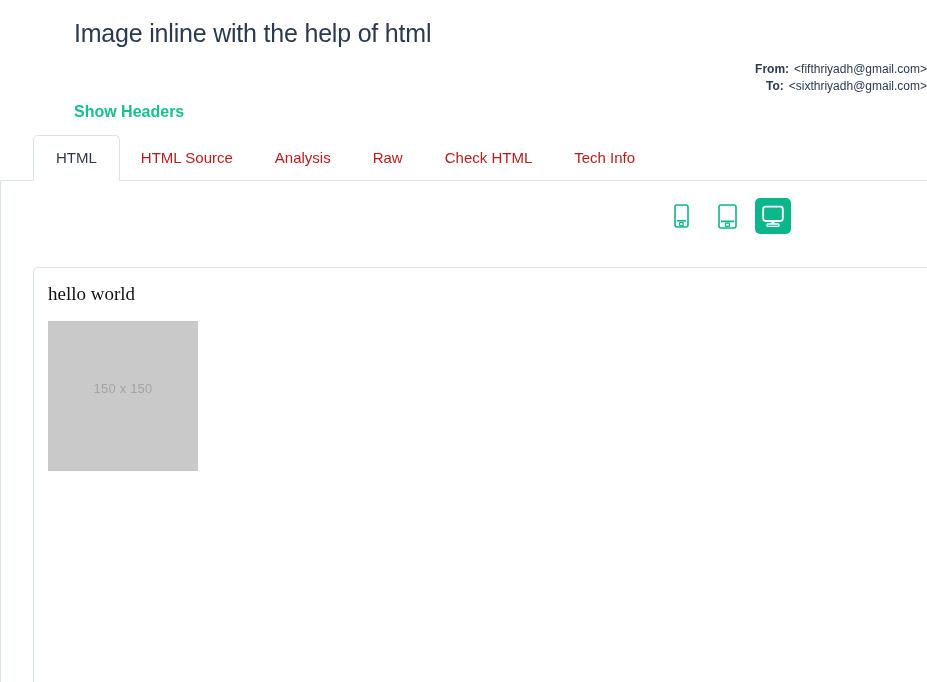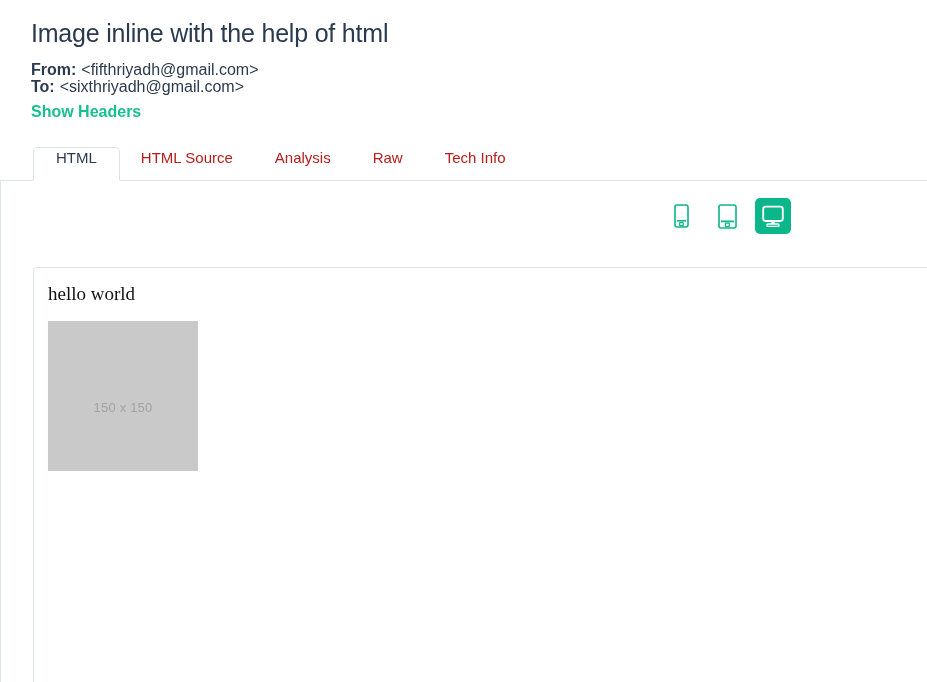--- a/index.html
+++ b/index.html
@@ -16,34 +16,36 @@
   .page {
     position: relative;
     width: 927px;
     height: 682px;
     background: #ffffff;
   }
 
   
   .header {
     padding: 18px 0 0 31px;
+    margin-left: 43px;
   }
   .msg-title {
     font-size: 25px;
     font-weight: 400;
     color: #2b3a4f;
     letter-spacing: -0.2px;
     margin: 0 0 12px 0;
     line-height: 1.25;
   }
   .addr-line {
-    font-size: 16px;
+    font-size: 12px;
     color: #2b3a4f;
     line-height: 17px;
     white-space: nowrap;
+    text-align: right;
   }
   .addr-label {
     font-weight: bold;
     color: #2b3a4f;
     margin-right: 5px;
   }
   .addr-value {
     font-weight: 400;
     color: #2b3a4f;
   }
@@ -92,21 +94,21 @@
     border: 1px solid transparent;
     border-bottom: none;
   }
   .tab.active {
     color: #2b3a4f;
     background: #ffffff;
     border: 1px solid #dce3ec;
     border-bottom: 1px solid #ffffff;
     border-radius: 5px 5px 0 0;
     margin-bottom: -1px;
-    padding: 0 22px 13px 22px;
+    padding: 12px 22px 13px 22px;
   }
 
   
   .device-row {
     position: absolute;
     right: 169px;
     top: 18px;
     display: flex;
     align-items: center;
     gap: 10px;
@@ -153,21 +155,21 @@
   .img-placeholder {
     width: 150px;
     height: 150px;
     background: #c9c9c9;
     position: relative;
   }
   .img-placeholder-label {
     position: absolute;
     left: 0;
     right: 0;
-    top: 79px;
+    top: 60px;
     text-align: center;
     font-family: "Liberation Sans", sans-serif;
     font-size: 13px;
     color: #a3a3a3;
     letter-spacing: 0.2px;
   }
 </style>
 </head>
 <body>
 
@@ -187,20 +189,21 @@
     <a class="show-headers">Show Headers</a>
   </div>
 
   <div class="tab-container">
 
     <div class="tabstrip">
       <div class="tab active">HTML</div>
       <div class="tab">HTML Source</div>
       <div class="tab">Analysis</div>
       <div class="tab">Raw</div>
+      <div class="tab">Check HTML</div>
       <div class="tab">Tech Info</div>
     </div>
 
     <div class="device-row">
 
       <button class="device-btn">
         <span>
           <svg width="15" height="24" viewBox="0 0 15 24" fill="none" aria-hidden="true">
             <rect x="1" y="1" width="13" height="22" rx="2" stroke="#0cb68b" stroke-width="1.6"></rect>
             <rect x="3" y="16" width="9" height="1.6" fill="#0cb68b"></rect>

